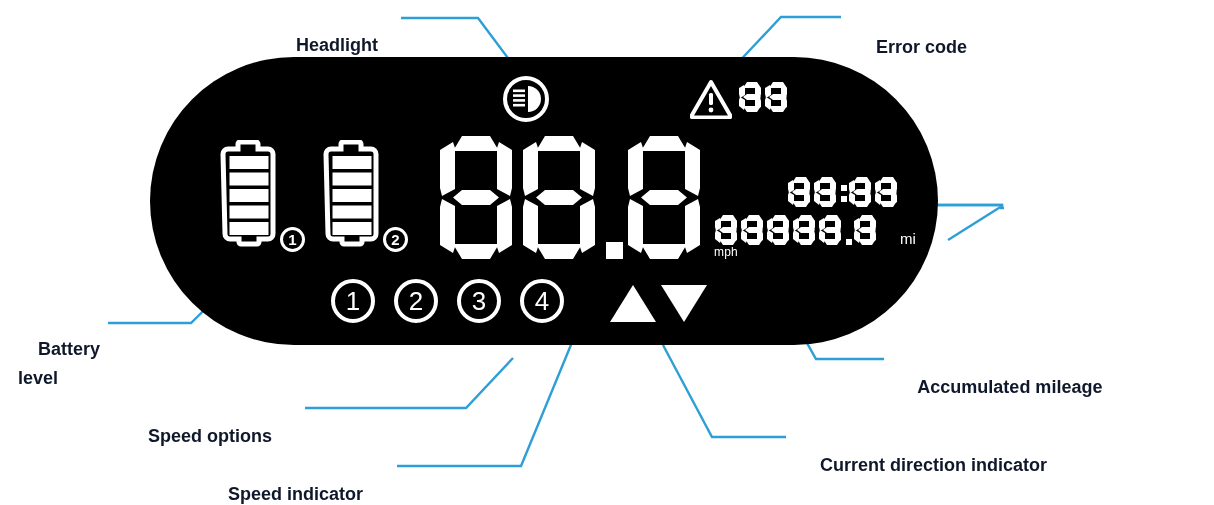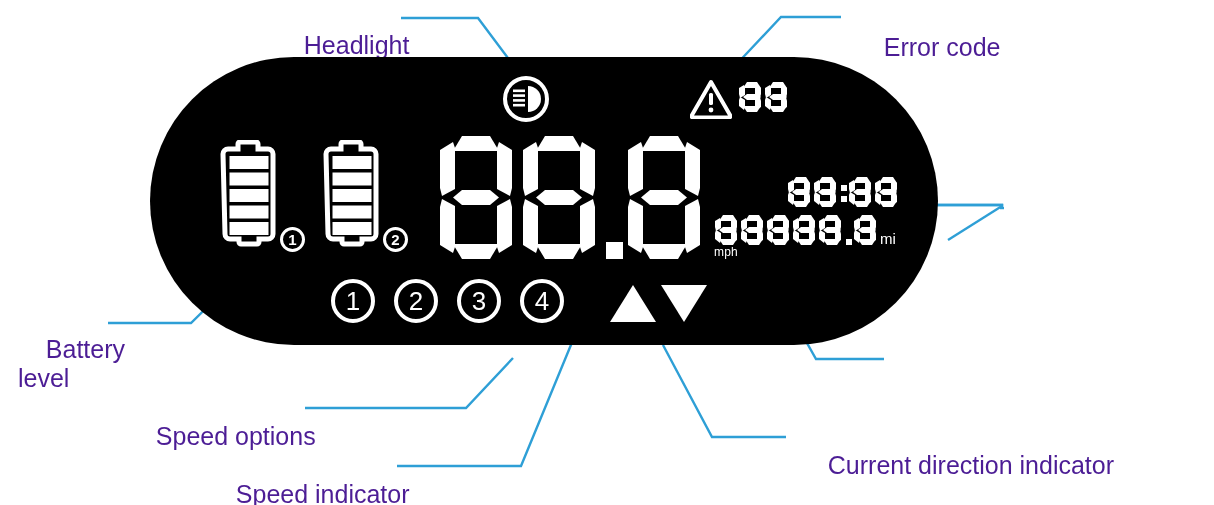--- a/index.html
+++ b/index.html
@@ -9,25 +9,26 @@
     color:#231f20;
   }
   #stage{position:absolute;inset:0;}
 
   
   #leaders{position:absolute;left:0;top:0;width:1214px;height:505px;}
 
   
   .anno{
     position:absolute;
-    font-size:25px;
+    font-size:18px;
     line-height:29px;
-    color:#4c1d95;
+    color:#0f172a;
     white-space:pre;
     letter-spacing:0px;
+    font-weight:bold;
   }
 
   
   #panel{
     position:absolute;
     left:150px; top:57px;
     width:788px; height:288px;
     background:#000000;
     border-radius:144px;
     overflow:hidden;
@@ -111,21 +112,21 @@
     color:#ffffff;font-size:26px;line-height:37px;text-align:center;
   }
   #direction{position:absolute;left:460px;top:228px;display:flex;gap:5px;align-items:center;}
   .tri{width:0;height:0;}
   .tri.up{border-left:23px solid transparent;border-right:23px solid transparent;border-bottom:37px solid #ffffff;}
   .tri.down{border-left:23px solid transparent;border-right:23px solid transparent;border-top:37px solid #ffffff;}
 
   #right-readouts{position:absolute;left:565px;top:120px;color:#fff;}
   #time-row{display:flex;align-items:flex-end;justify-content:flex-end;height:34px;}
   #miles-row{display:flex;align-items:flex-end;margin-top:4px;height:34px;}
-  #mi-label{font-size:15px;margin-left:0;margin-bottom:2px;}
+  #mi-label{font-size:15px;margin-left:20px;margin-bottom:2px;}
 </style>
 </head>
 <body>
 
 <div id="stage">
 
   <svg id="leaders" viewBox="0 0 1214 505" xmlns="http://www.w3.org/2000/svg">
     <g fill="none" stroke="#2e9fd6" stroke-width="2.4">
 
       <path d="M401 18 H478 L520 74"></path>
@@ -166,20 +167,23 @@
   </div>
 
   <div class="anno" style="left:208px;top:451px;">
     <span>Speed indicator</span>
   </div>
 
   <div class="anno" style="left:800px;top:422px;">
     <span>Current direction indicator</span>
   </div>
 
+  <div class="anno" style="left:898px;top:344px;">
+    <span>Accumulated mileage</span>
+  </div>
 
 
   <div id="panel">
 
     <svg id="headlight-icon" viewBox="0 0 48 48" xmlns="http://www.w3.org/2000/svg">
       <circle cx="24" cy="24" r="21" fill="none" stroke="#fff" stroke-width="4"></circle>
       <path d="M26 11 A13 13 0 0 1 26 37 Z" fill="#fff"></path>
       <rect x="11" y="14.5" width="12" height="2.6" fill="#fff"></rect>
       <rect x="11" y="19.3" width="12" height="2.6" fill="#fff"></rect>
       <rect x="11" y="24.1" width="12" height="2.6" fill="#fff"></rect>

